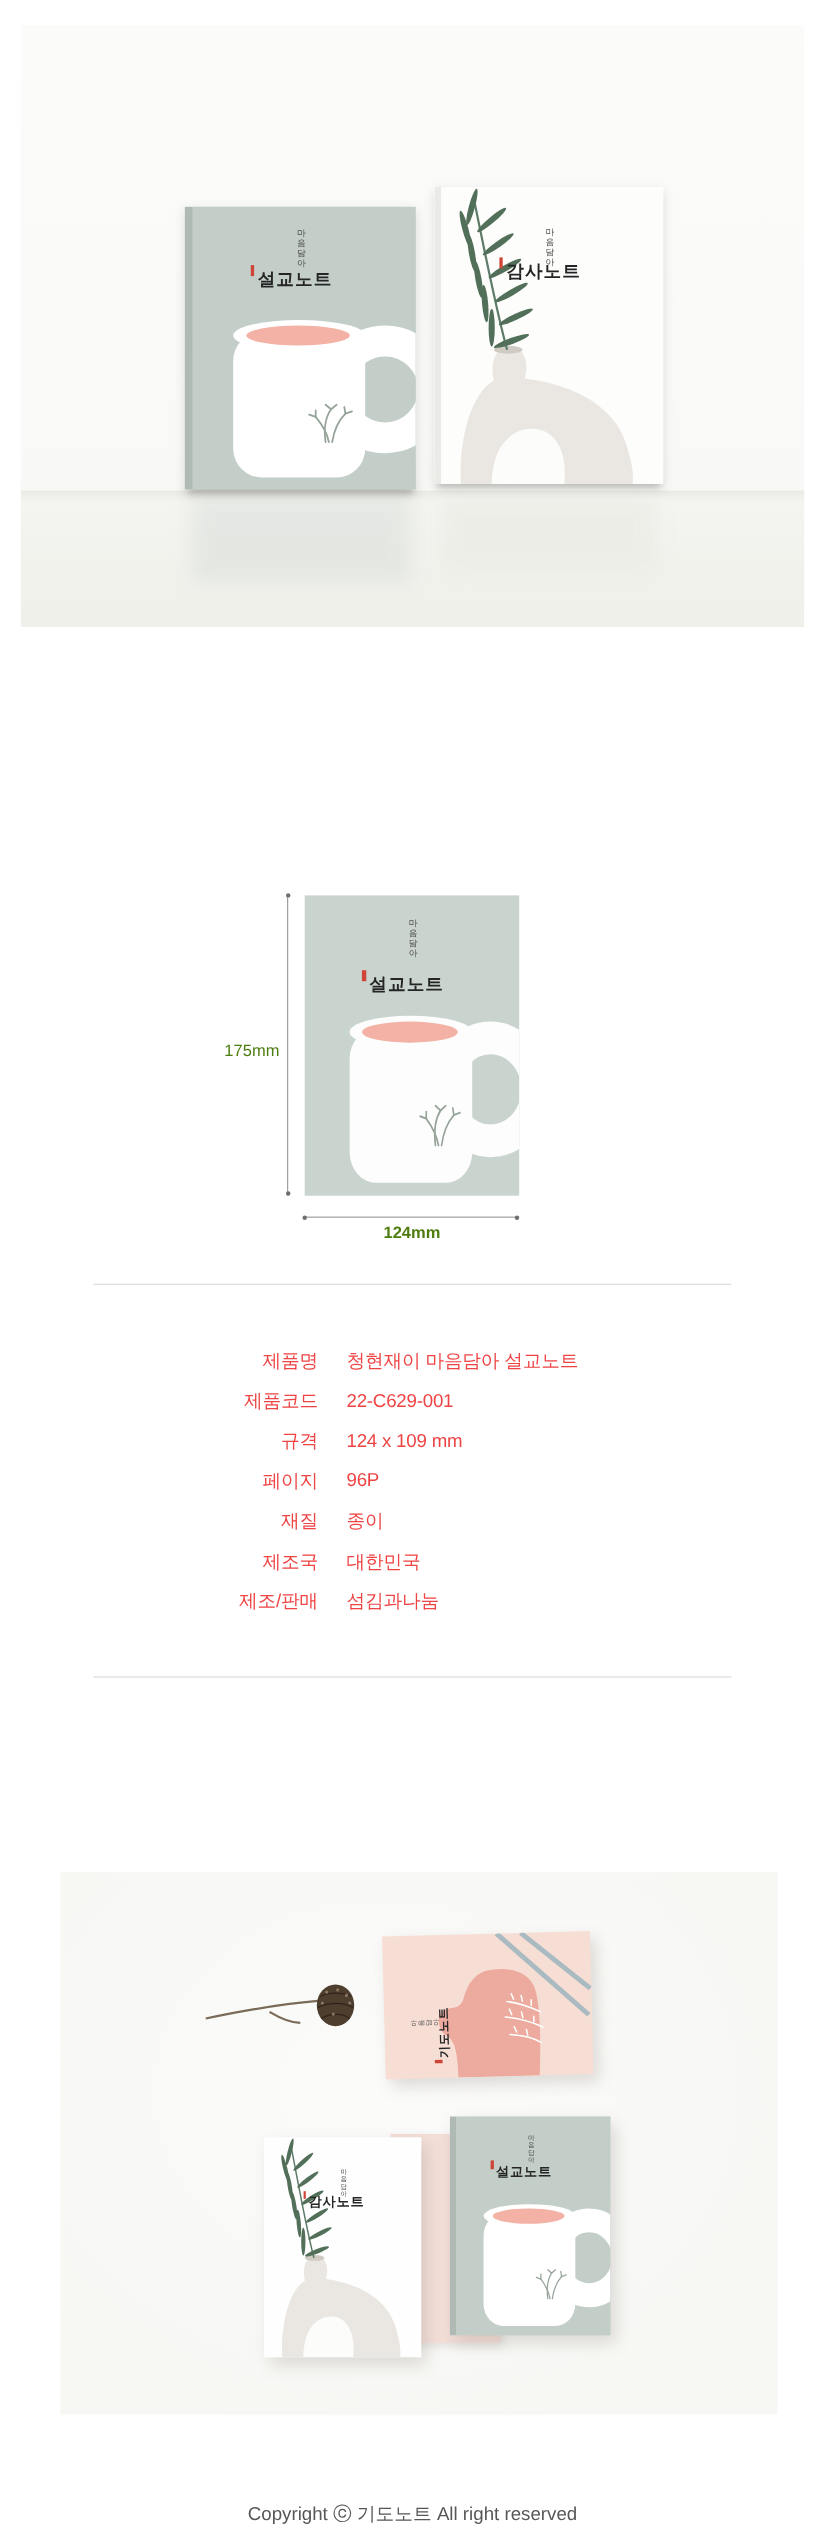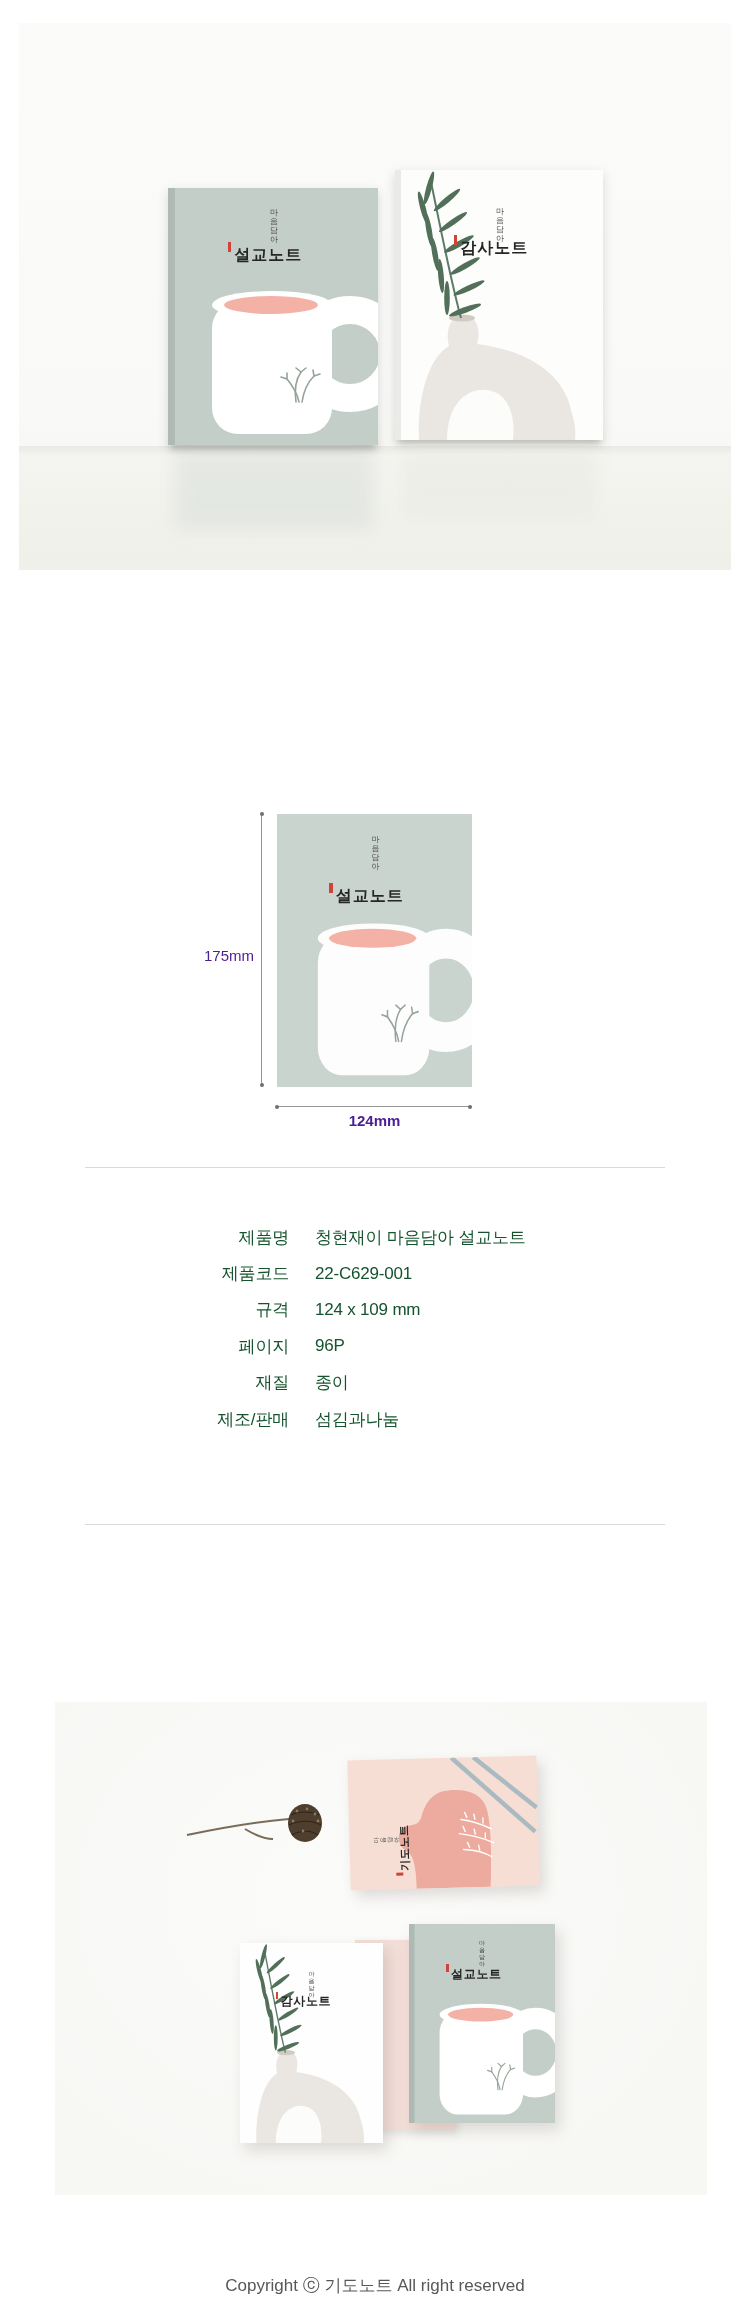--- a/index.html
+++ b/index.html
@@ -29,26 +29,26 @@
   .top-photo{position:absolute;left:19px;top:23px;width:712px;height:547px;
     background:linear-gradient(#fbfbfa 0%,#f9f9f8 70%,#f8f8f6 77%);}
   .shelf{position:absolute;left:0;top:423px;width:712px;height:124px;
     background:linear-gradient(#e9e9e5 0,#f4f4f0 10px,#f0f0ea 100%);}
   .refl{position:absolute;filter:blur(9px);opacity:.30;}
   .contact-line{position:absolute;height:5px;filter:blur(3px);background:rgba(90,90,80,.35);}
 
   
   .dim-line{position:absolute;background:#969696;}
   .dim-dot{position:absolute;width:4px;height:4px;border-radius:50%;background:#6f6f6f;}
-  .dim-text{position:absolute;color:#4c1d95;font-size:15px;line-height:1;}
+  .dim-text{position:absolute;color:#4d7c0f;font-size:15px;line-height:1;}
 
   
   .divider{position:absolute;height:1px;background:#d9d9d9;}
   .spec-rows{position:absolute;left:85px;top:1219px;width:580px;}
-  .spec-row{display:flex;align-items:center;height:36.4px;font-size:17px;color:#14532d;}
+  .spec-row{display:flex;align-items:center;height:36.4px;font-size:17px;color:#ef4444;}
   .spec-label{width:204px;text-align:right;letter-spacing:-.2px;}
   .spec-value{padding-left:26px;letter-spacing:-.2px;}
 
   
   .bottom-photo{position:absolute;left:55px;top:1702px;width:652px;height:493px;
     background:radial-gradient(ellipse at 45% 40%, #fbfbfa 0%, #f7f7f4 80%);}
   .rot-overlay{position:absolute;left:50%;top:50%;width:129px;height:189px;
     transform:translate(-50%,-50%) rotate(-90deg);}
 
   
@@ -165,20 +165,24 @@
       </div>
       <div class="spec-row">
         <div class="spec-label">페이지</div>
         <div class="spec-value">96P</div>
       </div>
       <div class="spec-row">
         <div class="spec-label">재질</div>
         <div class="spec-value">종이</div>
       </div>
       <div class="spec-row">
+        <div class="spec-label">제조국</div>
+        <div class="spec-value">대한민국</div>
+      </div>
+      <div class="spec-row">
         <div class="spec-label">제조/판매</div>
         <div class="spec-value">섬김과나눔</div>
       </div>
     </div>
 
     <div class="divider" style="left:85px;top:1524px;width:580px;"></div>
   </section>
 
   <section class="bottom-photo">
 

